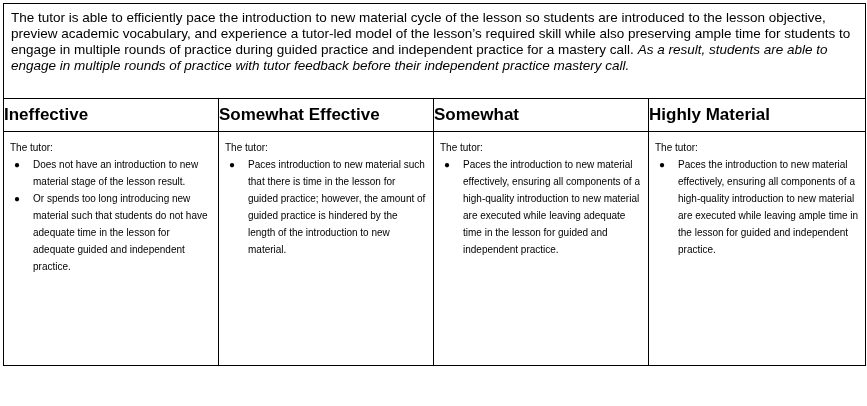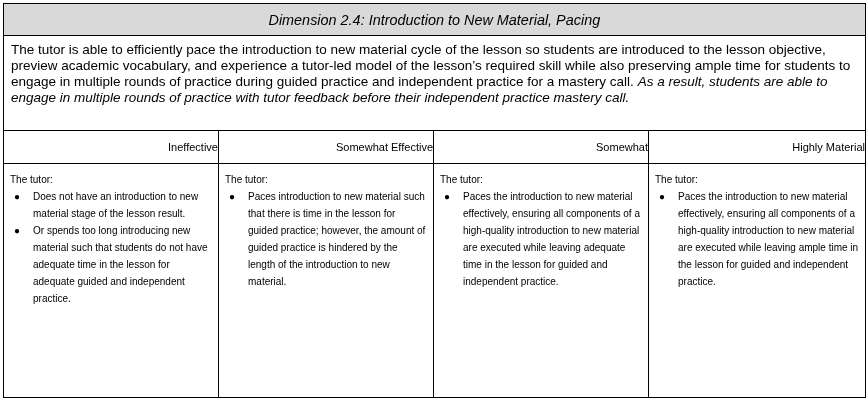--- a/index.html
+++ b/index.html
@@ -5,42 +5,37 @@
     html, body { margin: 0; padding: 0; background: #ffffff; }
     body { width: 867px; height: 406px; position: relative; overflow: hidden;
            font-family: "Liberation Sans", sans-serif; color: #000; }
     .rubric { position: absolute; left: 3px; top: 3px; width: 862px; border-collapse: collapse; table-layout: fixed; }
     .rubric td, .rubric th { border: 1px solid #000; vertical-align: top; padding: 0; }
     .title-cell { background: #d9d9d9; height: 31px; text-align: center; vertical-align: middle !important;
                   font-style: italic; font-size: 15.5px; font-family: "Liberation Sans", sans-serif; }
     .title-cell span { display: inline-block; transform: scaleX(0.93); }
     .desc-cell { font-size: 13.5px; line-height: 16px; padding: 6px 7px 6px 7px !important; height: 82px; }
     .desc-cell em { font-style: italic; }
-    .level-head { height: 32px; font-weight: normal; font-size: 11px; text-align: right; vertical-align: middle !important; }
+    .level-head { height: 32px; font-weight: bold; font-size: 17px; text-align: left; vertical-align: middle !important; }
     .level-body { font-size: 10px; line-height: 17px; padding: 7px 6px 0 6px !important; height: 226px; }
     .level-body ul { margin: 0; padding: 0; list-style: none; }
     .level-body li { position: relative; padding-left: 23px; }
     .level-body li .bullet { position: absolute; left: 4px; top: 0; }
   </style>
 </head>
 <body>
 
 <table class="rubric">
   <colgroup>
       <col style="width:215px">
       <col style="width:215px">
       <col style="width:215px">
       <col style="width:217px">
     </colgroup>
   <tbody>
-      <tr>
-    <td class="title-cell" colspan="4">
-      <span>Dimension 2.4: Introduction to New Material, Pacing</span>
-    </td>
-  </tr>
   <tr>
     <td class="desc-cell" colspan="4">
       <span>The tutor is able to efficiently pace the introduction to new material cycle of the lesson so students are introduced to the lesson objective, preview academic vocabulary, and experience a tutor-led model of the lesson’s required skill while also preserving ample time for students to engage in multiple rounds of practice during guided practice and independent practice for a mastery call. </span><em>As a result, students are able to engage in multiple rounds of practice with tutor feedback before their independent practice mastery call.</em>
     </td>
   </tr>
   <tr>
     <th class="level-head">Ineffective</th>
     <th class="level-head">Somewhat Effective</th>
     <th class="level-head">Somewhat</th>
     <th class="level-head">Highly Material</th>

